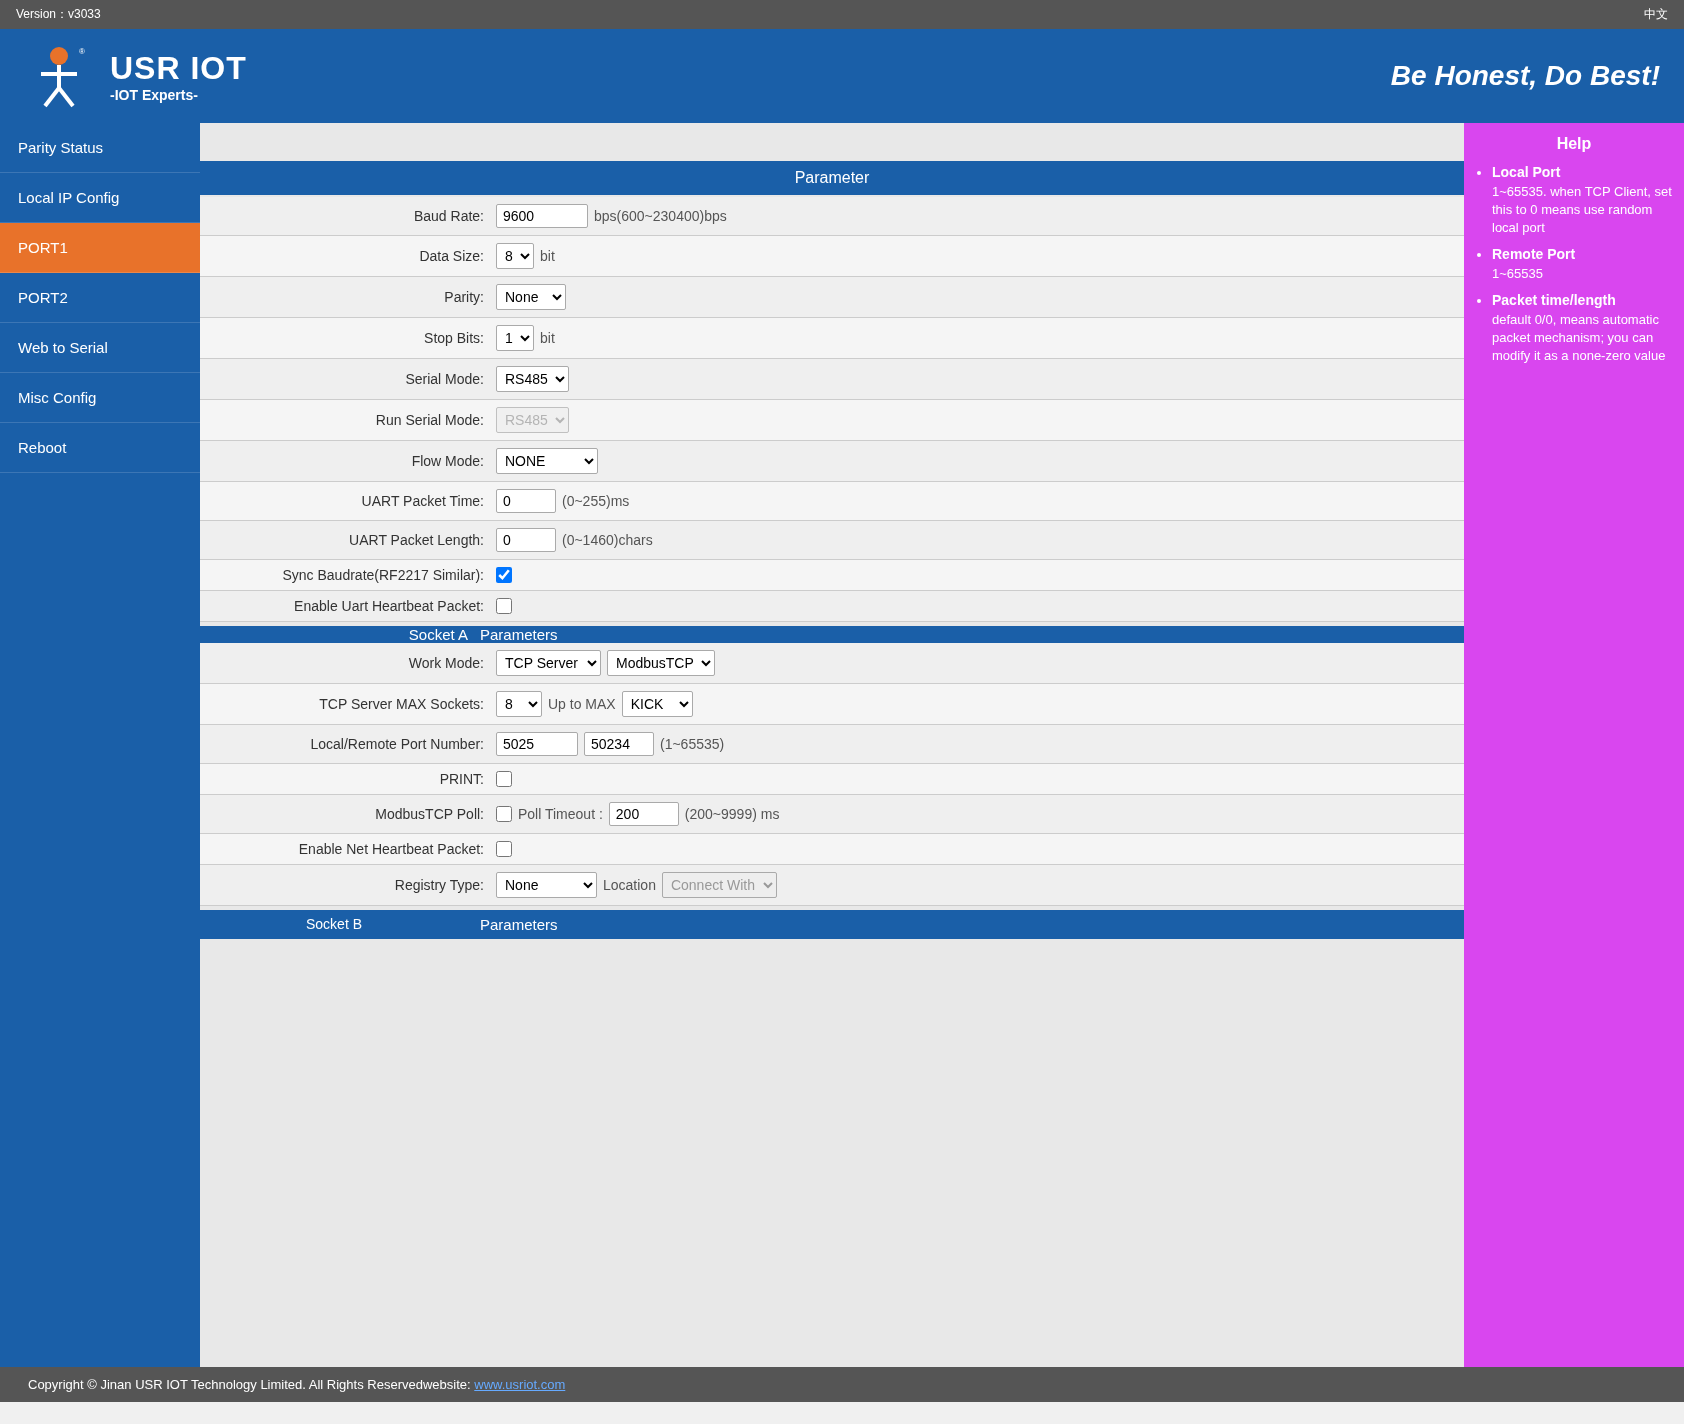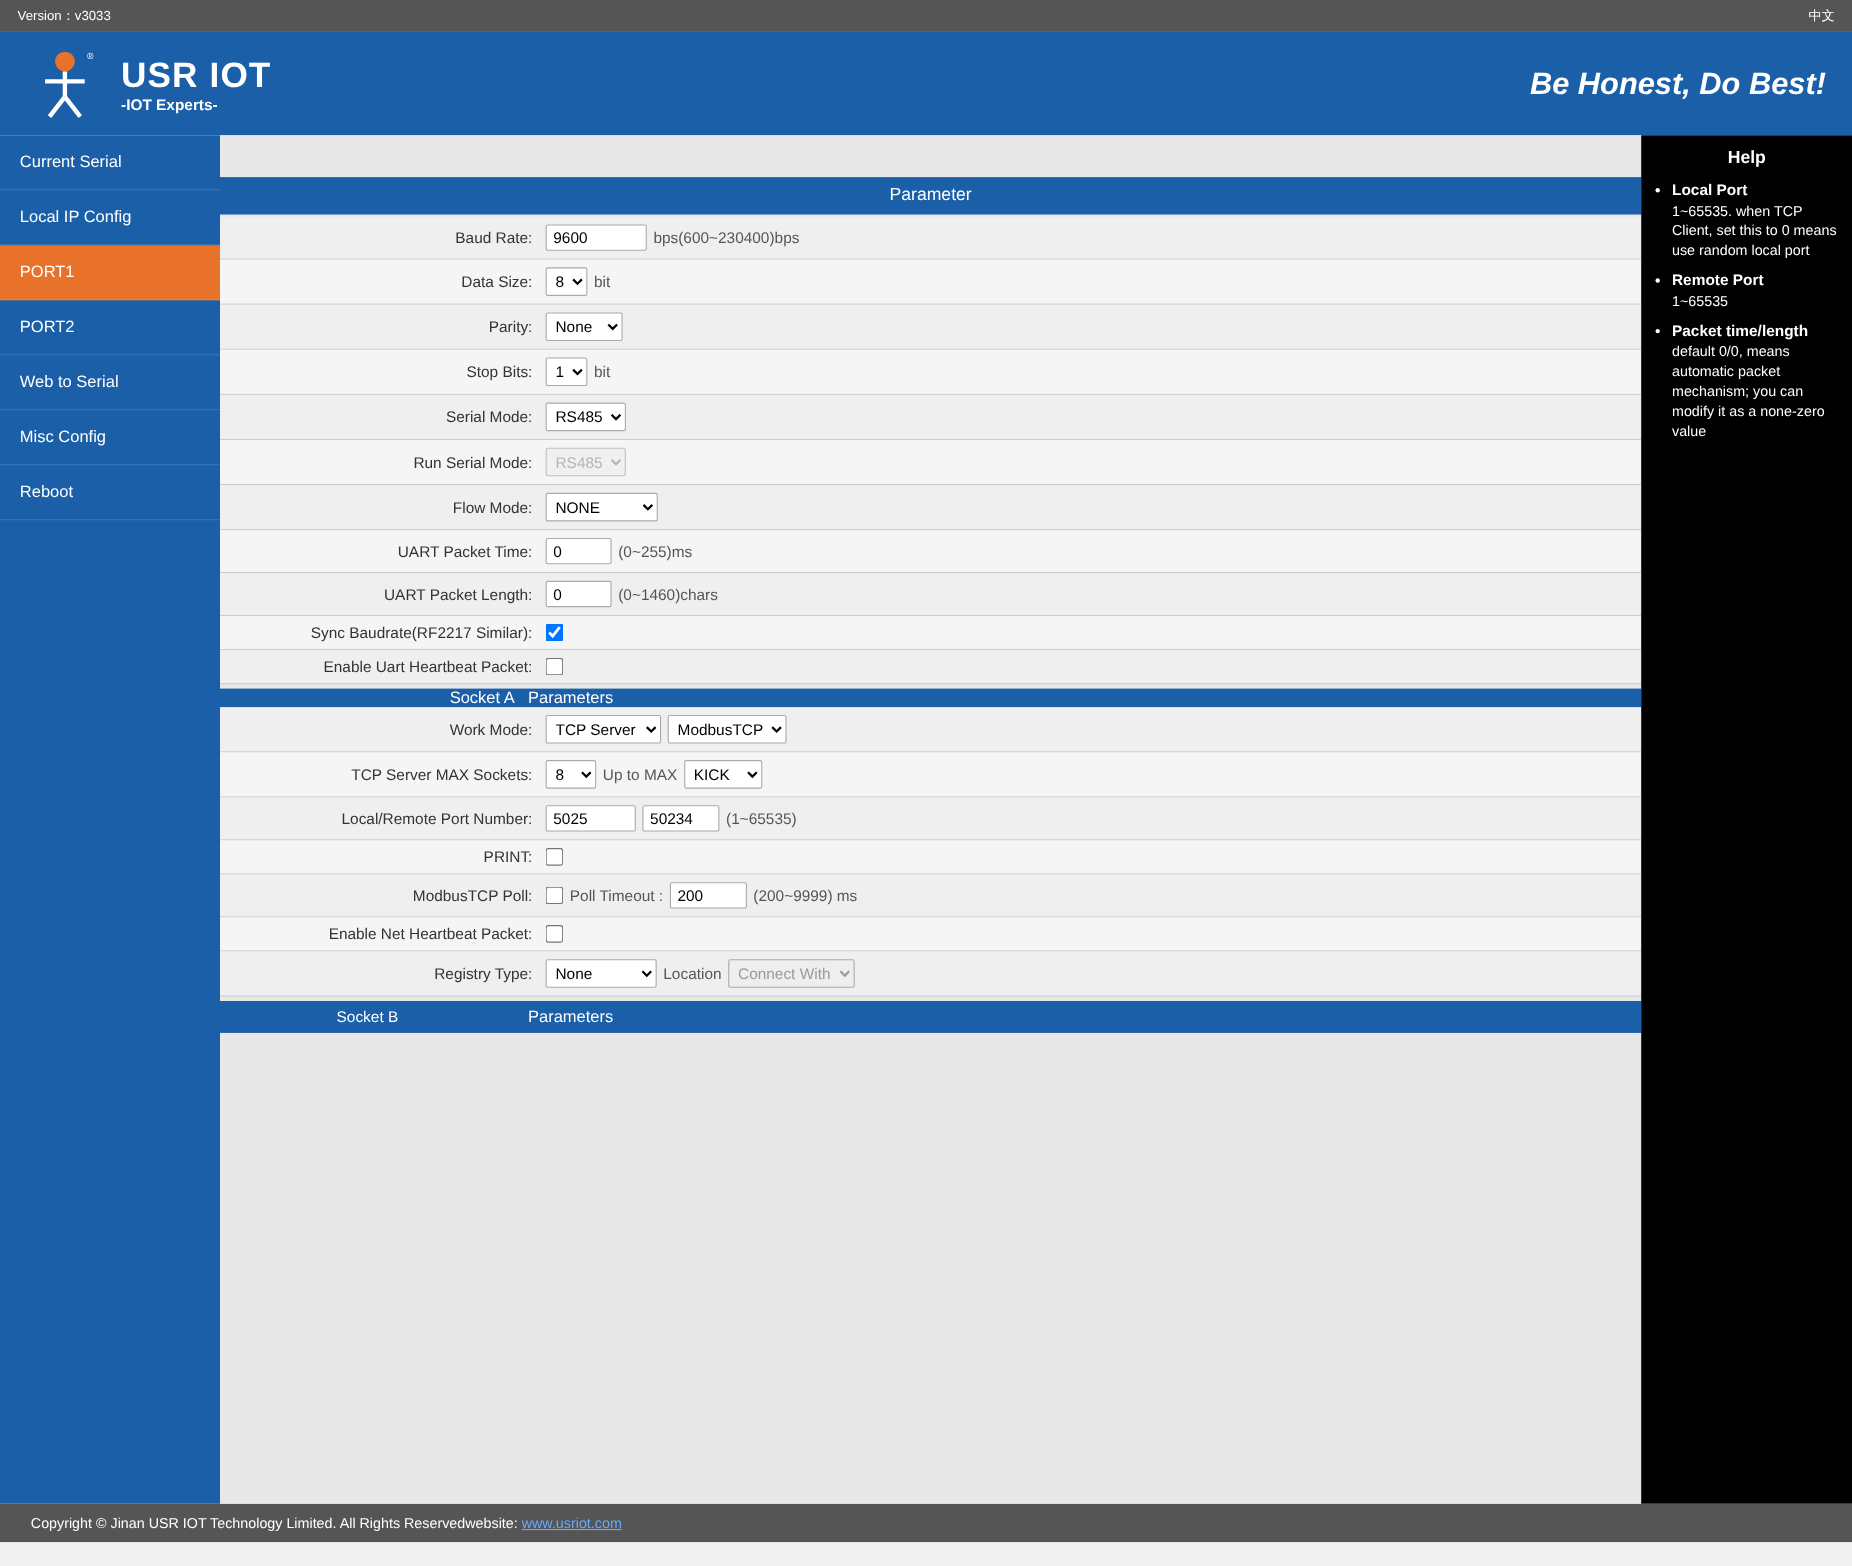--- a/index.html
+++ b/index.html
@@ -99,22 +99,22 @@
 
     input[type="checkbox"] {
       width: 16px; height: 16px;
       cursor: pointer;
     }
 
     .unit-text { color: #555; font-size: 14px; }
 
     
     .help-panel {
-      width: 192px;
-      background: #000000;
+      width: 220px;
+      background: #d946ef;
       color: #fff;
       padding: 12px;
       flex-shrink: 0;
     }
     .help-panel h3 { text-align: center; font-size: 16px; margin-bottom: 10px; }
     .help-panel ul { list-style: disc; padding-left: 16px; }
     .help-panel li { margin-bottom: 8px; font-size: 13px; line-height: 1.4; }
     .help-panel li strong { font-size: 14px; }
 
     
@@ -164,21 +164,21 @@
       <p>-IOT Experts-</p>
     </div>
   </div>
   <div class="header-slogan">Be Honest, Do Best!</div>
 </div>
 
 <div class="main-layout">
 
   <div class="sidebar">
     <div class="sidebar-item">
-      <span>Current Serial</span>
+      <span>Parity Status</span>
     </div>
     <div class="sidebar-item">
       <span>Local IP Config</span>
     </div>
     <div class="sidebar-item active">
       <span>PORT1</span>
     </div>
     <div class="sidebar-item">
       <span>PORT2</span>
     </div>

